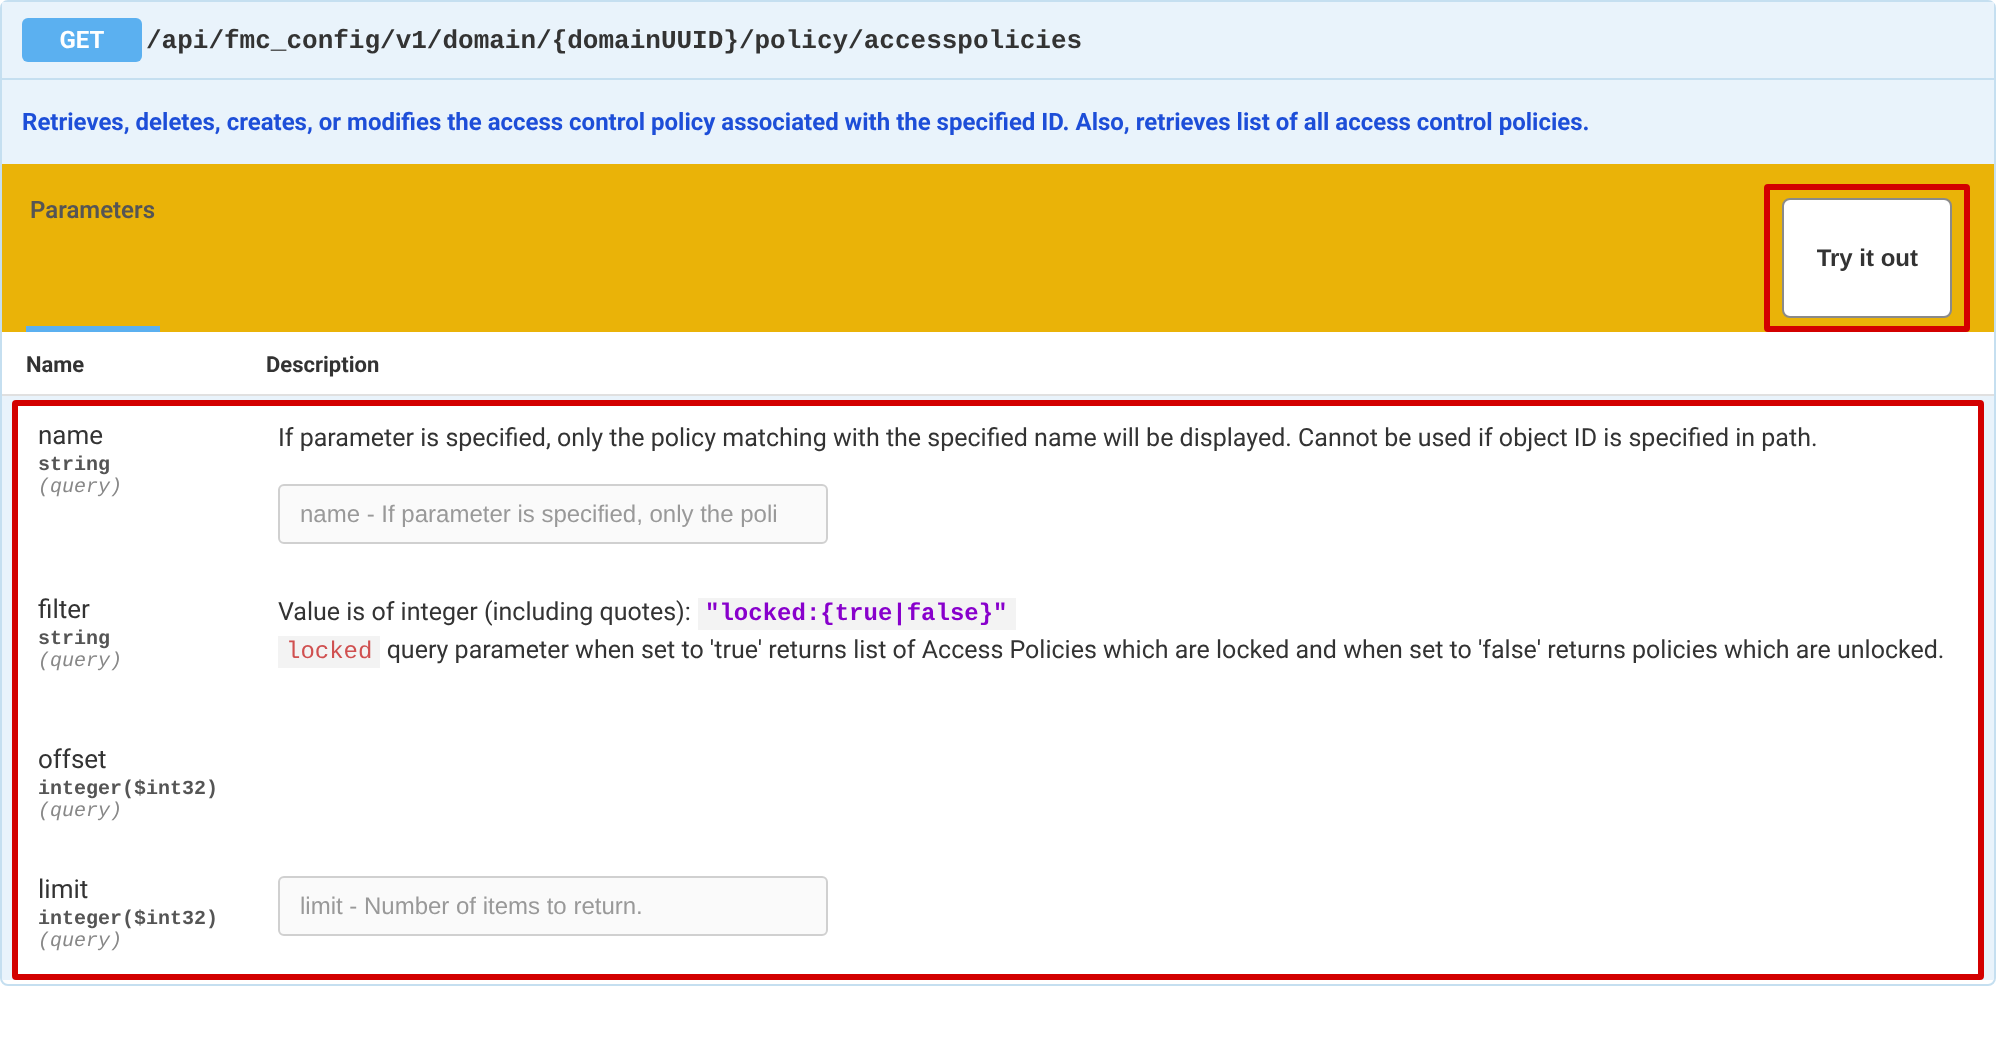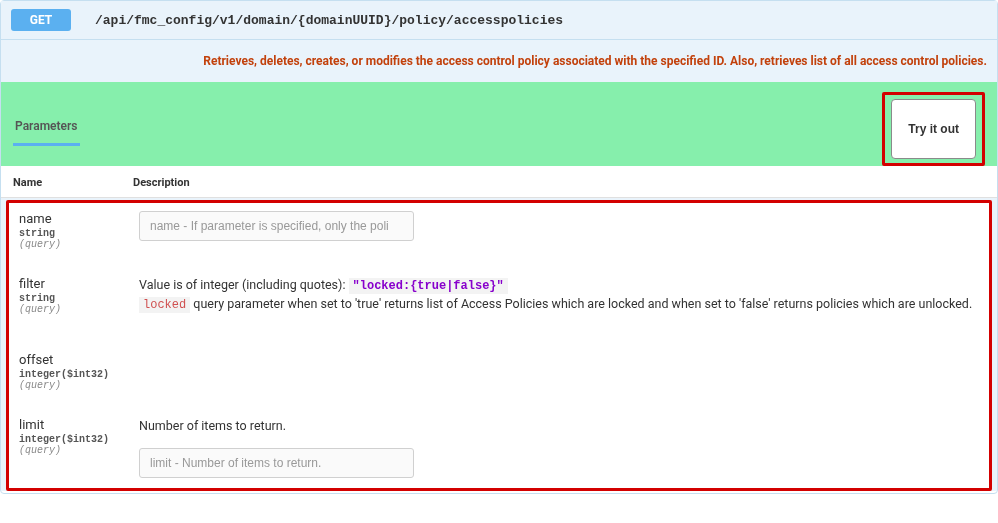--- a/index.html
+++ b/index.html
@@ -24,45 +24,43 @@
   }
   .method-badge {
     background: #5bb0f0;
     color: #ffffff;
     font-weight: 700;
     font-size: 12px;
     padding: 4px 0;
     width: 60px;
     text-align: center;
     border-radius: 3px;
-    margin-right: 24px;
+    margin-right: 2px;
   }
   .endpoint-path {
     font-family: "Courier New", monospace;
     font-size: 13px;
     color: #333333;
     font-weight: 600;
   }
   .endpoint-body {
     background: #e9f3fb;
     padding: 0;
   }
   .endpoint-summary {
     padding: 14px 10px 14px 10px;
     font-size: 12px;
-    color: #c2410c;
-    font-weight: 700;
-    text-align: right;
+    color: #1d4ed8;
+    font-weight: 700;
   }
   .params-header-row {
-    background: #86efac;
+    background: #eab308;
     padding: 10px 12px 0 12px;
     display: flex;
     justify-content: space-between;
-    align-items: center;
     position: relative;
     gap: 36px;
   }
   .params-tab {
     font-size: 12px;
     color: #555555;
     font-weight: 600;
     padding: 6px 2px 10px 2px;
     border-bottom: 3px solid #5bb0f0;
     display: inline-block;
@@ -189,20 +187,21 @@
 
     <div class="params-highlight">
 
       <div class="param-row">
         <div class="param-left">
           <div class="param-name">name</div>
           <div class="param-type">string</div>
           <div class="param-loc">(query)</div>
         </div>
         <div class="param-right">
+          <div class="param-desc">If parameter is specified, only the policy matching with the specified name will be displayed. Cannot be used if object ID is specified in path.</div>
           <input class="param-input" placeholder="name - If parameter is specified, only the poli" style="">
         </div>
       </div>
 
       <div class="param-row">
         <div class="param-left">
           <div class="param-name">filter</div>
           <div class="param-type">string</div>
           <div class="param-loc">(query)</div>
         </div>
@@ -223,21 +222,20 @@
         </div>
       </div>
 
       <div class="param-row" style="padding-bottom:10px;">
         <div class="param-left">
           <div class="param-name">limit</div>
           <div class="param-type">integer($int32)</div>
           <div class="param-loc">(query)</div>
         </div>
         <div class="param-right">
-          <div class="param-desc">Number of items to return.</div>
           <input class="param-input" placeholder="limit - Number of items to return." style="">
         </div>
       </div>
 
     </div>
 
   </div>
 </div>
 
 </body></html>

